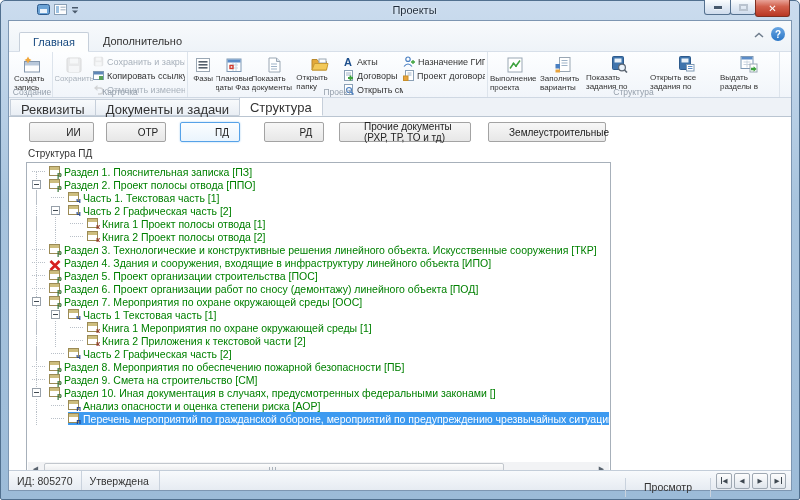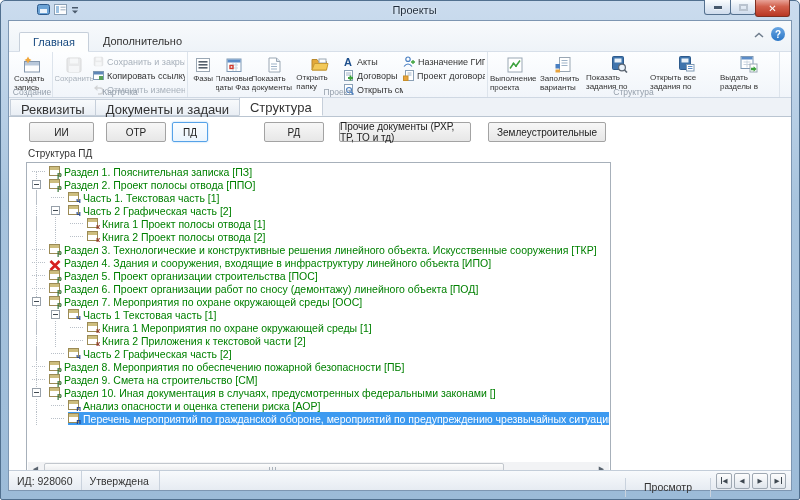--- a/index.html
+++ b/index.html
@@ -59,21 +59,21 @@
   
   .doc-tabs { height:19px; background:#eef2f7; border-bottom:1px solid #bac5d1;
     display:flex; align-items:flex-end; padding-left:1px; }
   .dtab { font-size:13px; color:#333; padding:2px 10px; border:1px solid #c6cfda;
     background:linear-gradient(#f8fafc,#e9eef4); margin-right:-1px; height:17px; }
   .dtab.active { background:#fff; border-bottom-color:#fff; height:19px; position:relative; }
   
   .content { flex:1; background:#fff; position:relative; overflow:hidden; }
   .fbtn { position:absolute; top:5px; height:20px; border:1px solid #a3a3a3;
     background:linear-gradient(#f7f7f7,#e7e7e7); border-radius:2px; font-size:10px;
-    color:#222; display:flex; align-items:center; justify-content:center; }
+    color:#222; display:flex; align-items:center; justify-content:center;padding-left:24px; }
   .fbtn.selected { border-color:#56a2e8; background:linear-gradient(#fbfdff,#eaf4fd);
     box-shadow:0 0 2px #9ecbf0; }
   .tree-caption { position:absolute; left:19px; top:31px; font-size:10px; color:#333; }
   .tree { position:absolute; left:17px; top:45px; width:585px; height:316px;
     border:1px solid #a7b0ba; background:#fff; overflow:hidden; }
   .tree-rows { position:absolute; inset:2px 1px 16px 5px; overflow:hidden; }
   .root-rail { position:absolute; left:9px; top:9px; width:1px; height:221px;
     background:repeating-linear-gradient(to bottom,#b9c0c8 0 1px,transparent 1px 2px); }
   .trow { display:flex; align-items:center; height:13px; white-space:nowrap; }
   .tsp { width:19px; height:13px; flex:none;
@@ -378,21 +378,21 @@
 
     <div class="doc-tabs">
       <div class="dtab">Реквизиты</div>
       <div class="dtab">Документы и задачи</div>
       <div class="dtab active">Структура</div>
     </div>
 
     <div class="content">
       <div class="fbtn" style="left:20px;width:65px">ИИ</div>
       <div class="fbtn" style="left:97px;width:60px">ОТР</div>
-      <div class="fbtn selected" style="left:163px;width:36px">ПД</div>
+      <div class="fbtn selected" style="left:171px;width:60px">ПД</div>
       <div class="fbtn" style="left:255px;width:60px">РД</div>
       <div class="fbtn" style="left:330px;width:132px">Прочие документы (РХР, ТР, ТО и тд)</div>
       <div class="fbtn" style="left:479px;width:118px">Землеустроительные</div>
 
       <div class="tree-caption">Структура ПД</div>
 
       <div class="tree">
         <div class="root-rail"></div>
         <div class="tree-rows">
             <div class="trow">
@@ -612,21 +612,21 @@
         <div class="hscroll">
           <span class="harrow">◀</span>
           <span class="hthumb"></span>
           <span class="sspacer"></span>
           <span class="harrow">▶</span>
         </div>
       </div>
     </div>
 
     <div class="statusbar">
-      <div class="scell" style="min-width:72px">ИД: 928060</div>
+      <div class="scell" style="min-width:72px">ИД: 805270</div>
       <div class="scell" style="min-width:78px">Утверждена</div>
       <div class="sspacer"></div>
       <div class="sview">Просмотр</div>
       <div class="navbtns">
         <div class="nbtn">
             <span class="nbar"></span>
             <span>◀</span>
           </div>
         <div class="nbtn">
             <span>◀</span>

